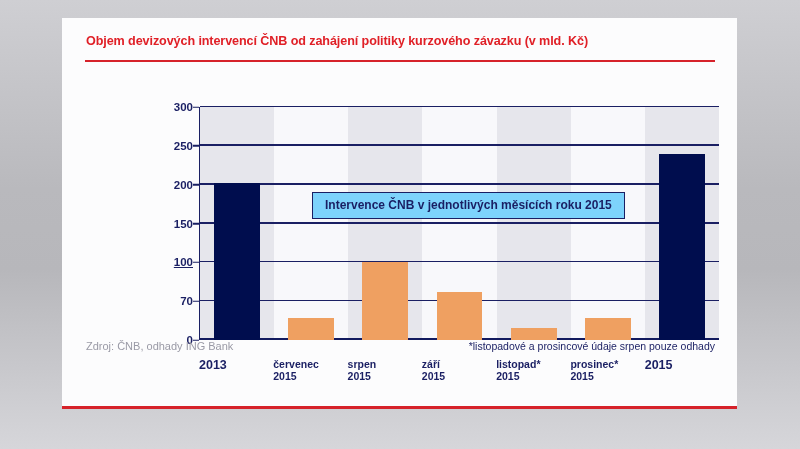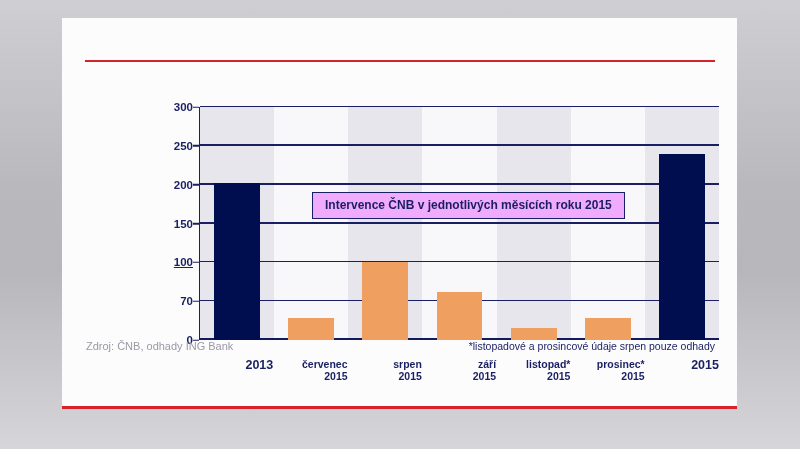--- a/index.html
+++ b/index.html
@@ -144,42 +144,42 @@
 
   .xlabels {
     position: absolute;
     left: 64px;
     right: 0;
     top: 269px;
     display: flex;
   }
   .xlabel-cell {
     flex: 1 1 0;
-    text-align: right;
+    text-align: left;
     color: #1a1f63;
     line-height: 1.18;
   }
   .xlabel-main {
     font-size: 10.5px;
     font-weight: bold;
     display: block;
   }
   .xlabel-sub {
     font-size: 10.5px;
     font-weight: bold;
     display: block;
   }
   .xlabel-cell.big .xlabel-main { font-size: 12.5px; }
 
   .legend-box {
     position: absolute;
     left: 250px;
     top: 174px;
     padding: 5px 12px 6px 12px;
-    background: #f0abfc;
+    background: #7dd3fc;
     border: 1.5px solid #1a1f63;
     font-size: 12px;
     font-weight: bold;
     color: #1a1f63;
     white-space: nowrap;
   }
 
   .footer-source {
     position: absolute;
     left: 24px;
@@ -195,20 +195,21 @@
     font-size: 10.5px;
     color: #1a1f63;
     white-space: nowrap;
   }
 </style>
 </head>
 <body>
 
 <div class="slide-card">
 
+  <div class="chart-title">Objem devizových intervencí ČNB od zahájení politiky kurzového závazku (v mld. Kč)</div>
   <div class="title-rule"></div>
 
   <div class="plot-wrap">
 
     <div class="ylabels">
         <div class="ylabel" style="bottom: calc(0% + 0px); top: auto; transform: translateY(50%);">0</div>
         <div class="ytick" style="bottom: 0%; top: auto; transform: translateY(50%);"></div>
         <div class="ylabel" style="bottom: calc(16.6667% + 0px); top: auto; transform: translateY(50%);">70</div>
         <div class="ytick" style="bottom: 16.6667%; top: auto; transform: translateY(50%);"></div>
         <div class="ylabel" style="bottom: calc(33.3333% + 0px); top: auto; transform: translateY(50%); text-decoration: underline;">100</div>

